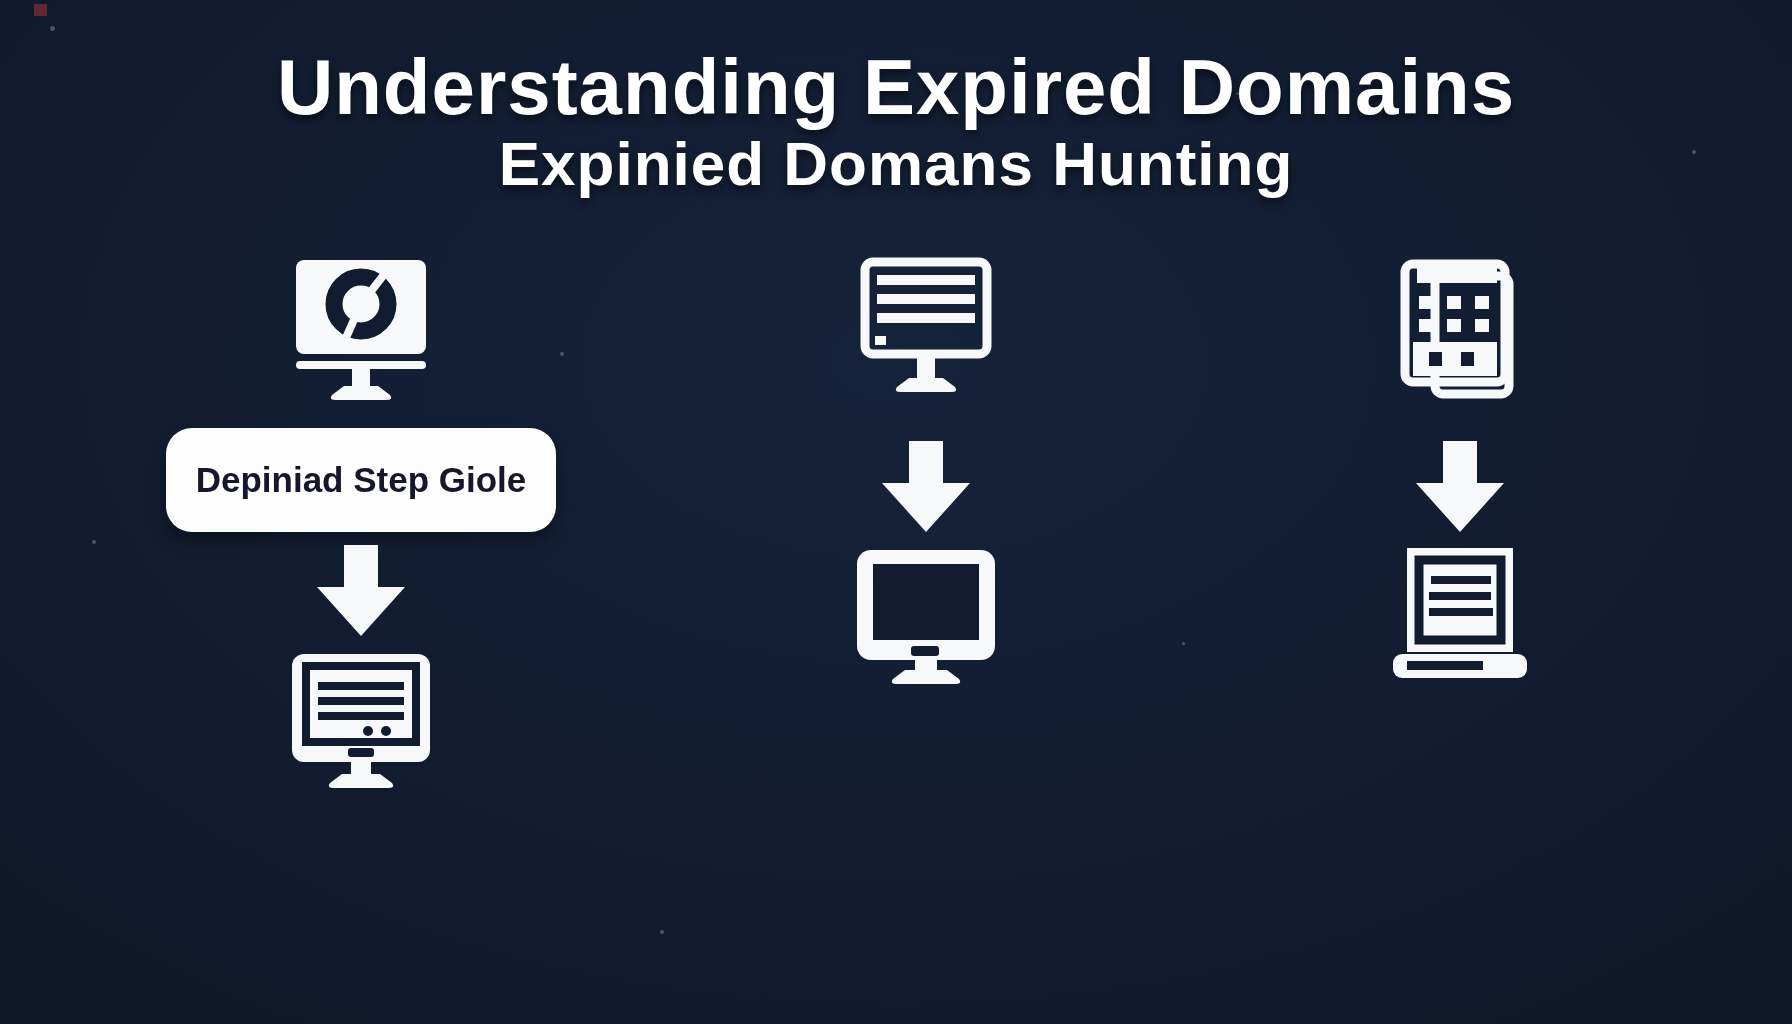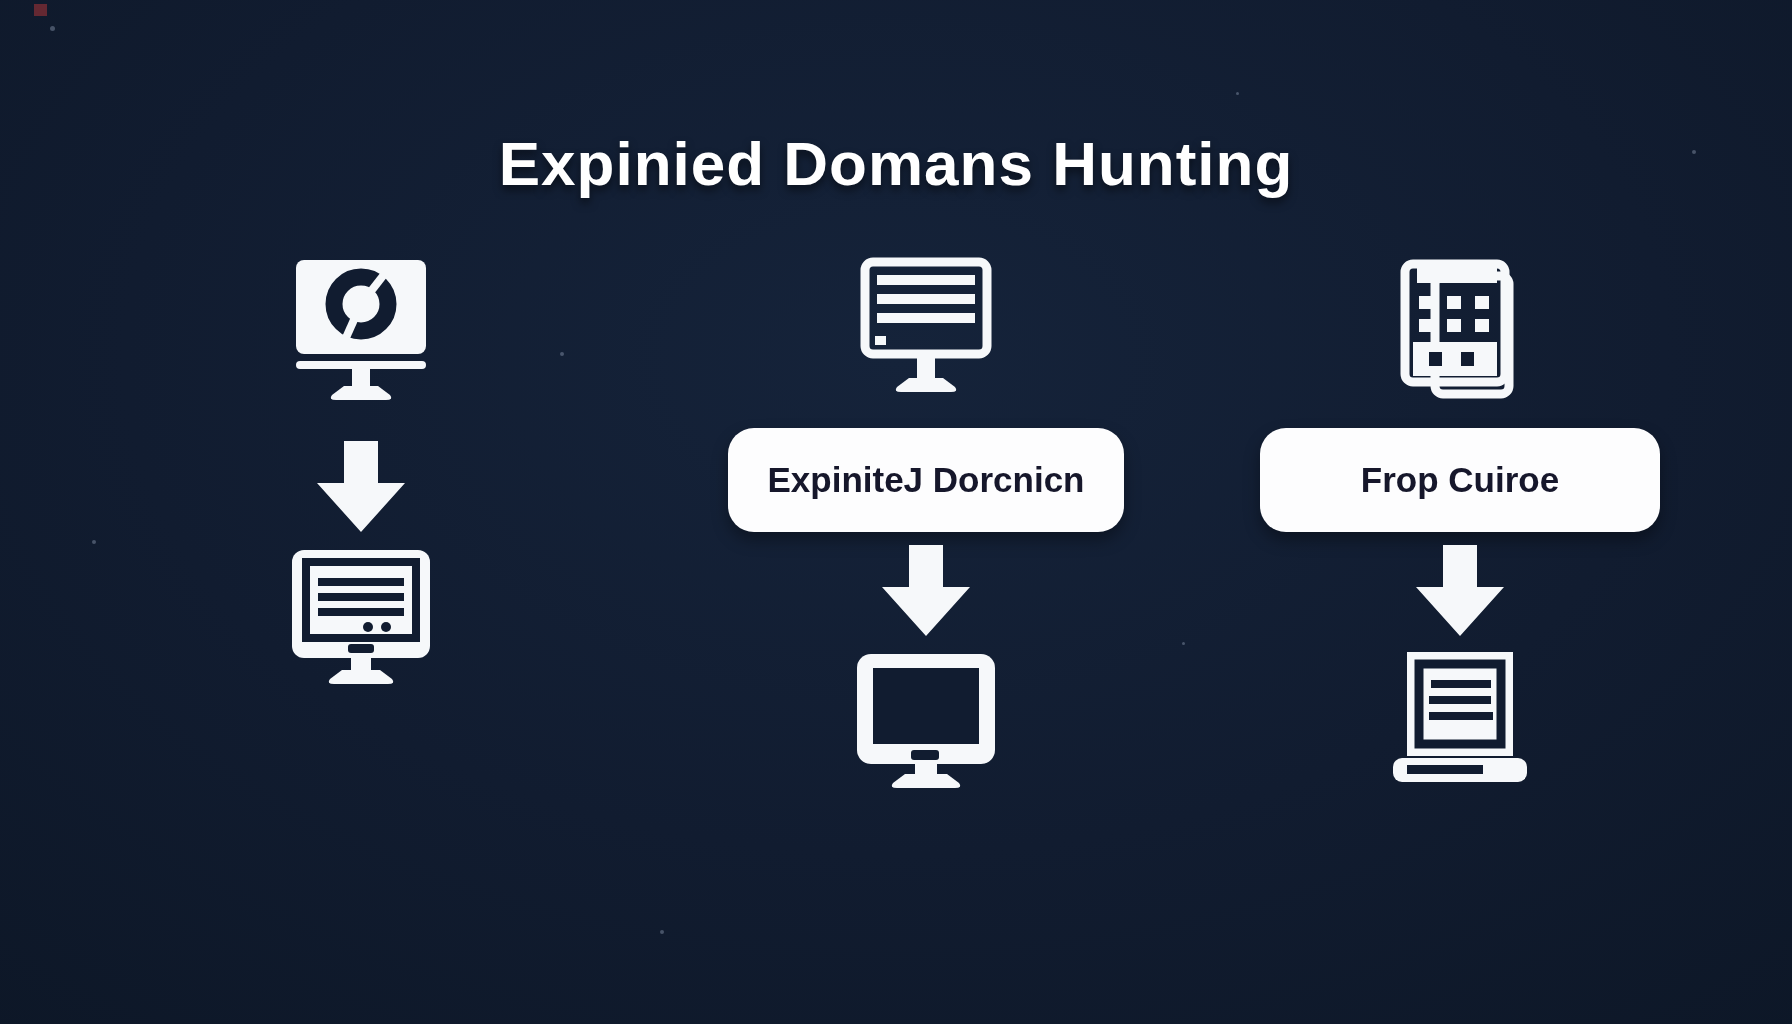--- a/index.html
+++ b/index.html
@@ -114,33 +114,37 @@
 
   <div class="red-pixel"></div>
   <div class="speck" style="left:50px;top:26px;width:5px;height:5px;"></div>
   <div class="speck" style="left:1692px;top:150px;width:4px;height:4px;"></div>
   <div class="speck" style="left:560px;top:352px;width:4px;height:4px;"></div>
   <div class="speck" style="left:1236px;top:92px;width:3px;height:3px;"></div>
   <div class="speck" style="left:92px;top:540px;width:4px;height:4px;"></div>
   <div class="speck" style="left:1182px;top:642px;width:3px;height:3px;"></div>
   <div class="speck" style="left:660px;top:930px;width:4px;height:4px;"></div>
 
+  <div class="title">Understanding Expired Domains</div>
   <div class="subtitle">Expinied Domans Hunting</div>
 
   <div class="column col-1">
     <div class="icon-slot">
       <svg width="150" height="150" viewBox="0 0 150 150">
         <rect x="10" y="4" width="130" height="94" rx="8" fill="#f6f8fa"></rect>
         <circle cx="75" cy="48" r="27" fill="none" stroke="#111c30" stroke-width="17"></circle>
         <rect x="71" y="6" width="8" height="34" fill="#f6f8fa" transform="rotate(38 75 48)"></rect>
         <rect x="71" y="56" width="8" height="34" fill="#f6f8fa" transform="rotate(24 75 48)"></rect>
         <rect x="10" y="105" width="130" height="8" rx="4" fill="#f6f8fa"></rect>
         <rect x="66" y="106" width="18" height="30" fill="#f6f8fa"></rect>
         <path d="M58 130 h34 l12 9 q4 5 -4 5 h-50 q-8 0 -4 -5 z" fill="#f6f8fa"></path>
       </svg>
+    </div>
+    <div class="card">
+      <span>Depiniad Step Giole</span>
     </div>
     <div class="arrow-slot">
       <svg width="110" height="92" viewBox="0 0 110 92">
         <path d="M38 0 h34 v42 h27 L55 91 L11 42 h27 z" fill="#f6f8fa"></path>
       </svg>
     </div>
     <div class="icon-slot bottom">
       <svg width="150" height="140" viewBox="0 0 150 140">
         <rect x="6" y="2" width="138" height="108" rx="12" fill="#f6f8fa"></rect>
         <rect x="20" y="14" width="110" height="76" fill="none" stroke="#111c30" stroke-width="8"></rect>
@@ -160,23 +164,20 @@
     <div class="icon-slot">
       <svg width="150" height="150" viewBox="0 0 150 150">
         <rect x="14" y="6" width="122" height="92" rx="8" fill="none" stroke="#f6f8fa" stroke-width="9"></rect>
         <rect x="26" y="19" width="98" height="10" fill="#f6f8fa"></rect>
         <rect x="26" y="38" width="98" height="10" fill="#f6f8fa"></rect>
         <rect x="26" y="57" width="98" height="10" fill="#f6f8fa"></rect>
         <rect x="24" y="80" width="11" height="9" fill="#f6f8fa"></rect>
         <rect x="66" y="98" width="18" height="28" fill="#f6f8fa"></rect>
         <path d="M58 122 h34 l12 9 q4 5 -4 5 h-50 q-8 0 -4 -5 z" fill="#f6f8fa"></path>
       </svg>
-    </div>
-    <div class="card">
-      <span>ExpiniteJ Dorcnicn</span>
     </div>
     <div class="arrow-slot">
       <svg width="110" height="92" viewBox="0 0 110 92">
         <path d="M38 0 h34 v42 h27 L55 91 L11 42 h27 z" fill="#f6f8fa"></path>
       </svg>
     </div>
     <div class="icon-slot bottom">
       <svg width="150" height="140" viewBox="0 0 150 140">
         <rect x="6" y="2" width="138" height="110" rx="14" fill="#f6f8fa"></rect>
         <rect x="22" y="16" width="106" height="76" fill="#111c30"></rect>
@@ -197,23 +198,20 @@
         <rect x="62" y="40" width="14" height="13" fill="#f6f8fa"></rect>
         <rect x="90" y="40" width="14" height="13" fill="#f6f8fa"></rect>
         <rect x="34" y="63" width="14" height="13" fill="#f6f8fa"></rect>
         <rect x="62" y="63" width="14" height="13" fill="#f6f8fa"></rect>
         <rect x="90" y="63" width="14" height="13" fill="#f6f8fa"></rect>
         <rect x="28" y="86" width="84" height="34" fill="#f6f8fa"></rect>
         <rect x="44" y="96" width="13" height="14" fill="#111c30"></rect>
         <rect x="76" y="96" width="13" height="14" fill="#111c30"></rect>
       </svg>
     </div>
-    <div class="card">
-      <span>Frop Cuiroe</span>
-    </div>
     <div class="arrow-slot">
       <svg width="110" height="92" viewBox="0 0 110 92">
         <path d="M38 0 h34 v42 h27 L55 91 L11 42 h27 z" fill="#f6f8fa"></path>
       </svg>
     </div>
     <div class="icon-slot bottom">
       <svg width="150" height="140" viewBox="0 0 150 140">
         <rect x="22" y="0" width="106" height="104" fill="#f6f8fa"></rect>
         <rect x="34" y="12" width="82" height="80" fill="none" stroke="#111c30" stroke-width="9"></rect>
         <rect x="46" y="28" width="60" height="8" fill="#111c30"></rect>

